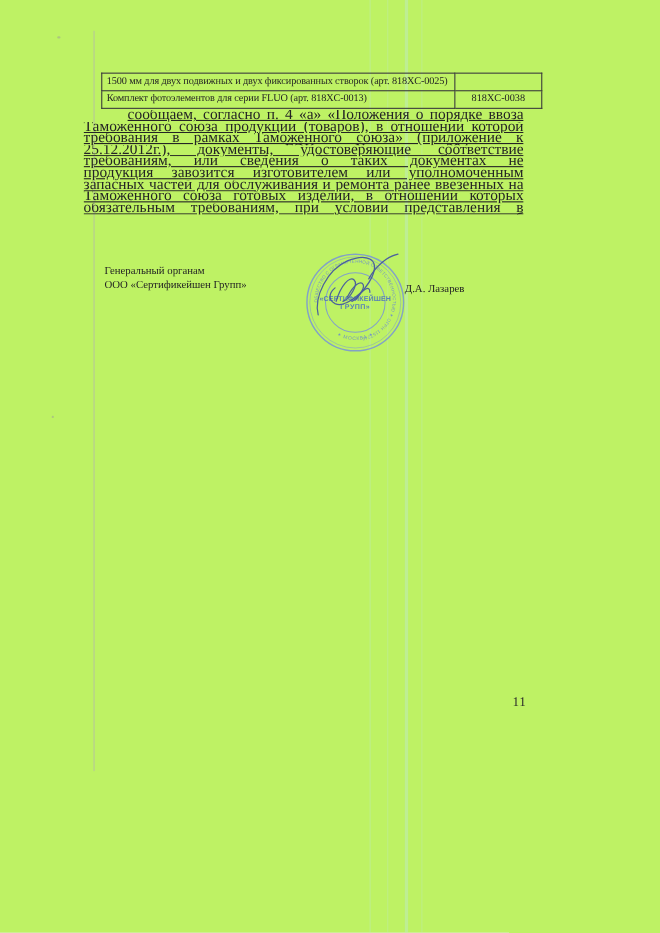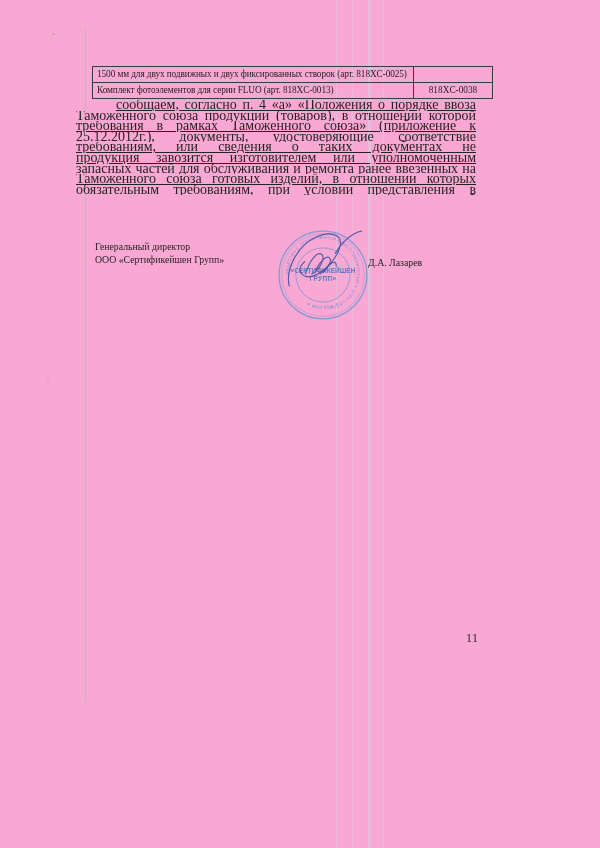--- a/index.html
+++ b/index.html
@@ -1,20 +1,20 @@
 <!DOCTYPE html>
 <html><head>
 <meta charset="utf-8">
 <style>
   html,body{margin:0;padding:0;background:#e9e9e9;}
   .page{
     position:relative;
     width:600px;height:848px;
     margin:0 auto;
-    background:#f9a8d4;
+    background:#bef264;
     overflow:hidden;
     font-family:"Liberation Serif", serif;
     color:#1f1f1f;
   }
   
   .scan-line-vert{
     position:absolute;left:85px;top:28px;width:1px;height:673px;
     background:#b4b4b4;opacity:.65;
   }
   .cyan-streak{position:absolute;top:0;height:848px;background:#bfe7ec;}
@@ -109,21 +109,21 @@
     <div class="bl">требования в рамках Таможенного союза» (приложение к решению коллегии ЕЭК № 294 от</div>
     <div class="bl">25.12.2012г.), документы, удостоверяющие соответствие продукции (товаров) обязательным</div>
     <div class="bl">требованиям, или сведения о таких документах не представляются таможенным органам, если</div>
     <div class="bl">продукция завозится изготовителем или уполномоченным представителем изготовителя в качестве</div>
     <div class="bl">запасных частей для обслуживания и ремонта ранее ввезенных на таможенную территорию</div>
     <div class="bl">Таможенного союза готовых изделий, в отношении которых подтверждено соответствие</div>
     <div class="bl">обязательным требованиям, при условии представления в таможенные органы копий документов об</div>
   </div>
 
   <div class="sig-title">
-    <div>Генеральный директор</div>
+    <div>Генеральный органам</div>
     <div>ООО «Сертификейшен Групп»</div>
   </div>
 
   <div class="stamp">
     <svg width="94" height="94" viewBox="0 0 92 92" xmlns="http://www.w3.org/2000/svg">
       <defs>
         <path id="ringPath" d="M 11.5,45 A 33.5,33.5 0 1 1 25,70" fill="none"></path>
         <path id="bottomPath" d="M 19,66 A 33.5,33.5 0 0 0 71,66" fill="none"></path>
       </defs>
       <g opacity="0.88">

